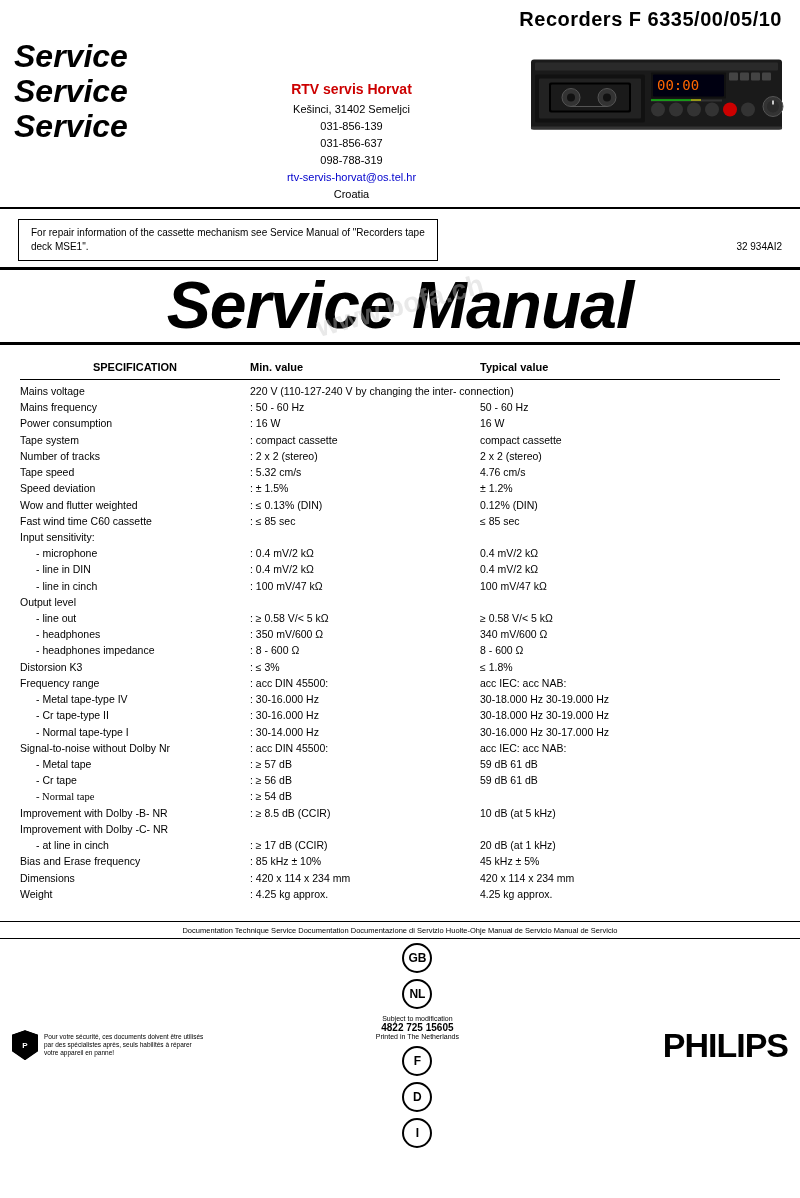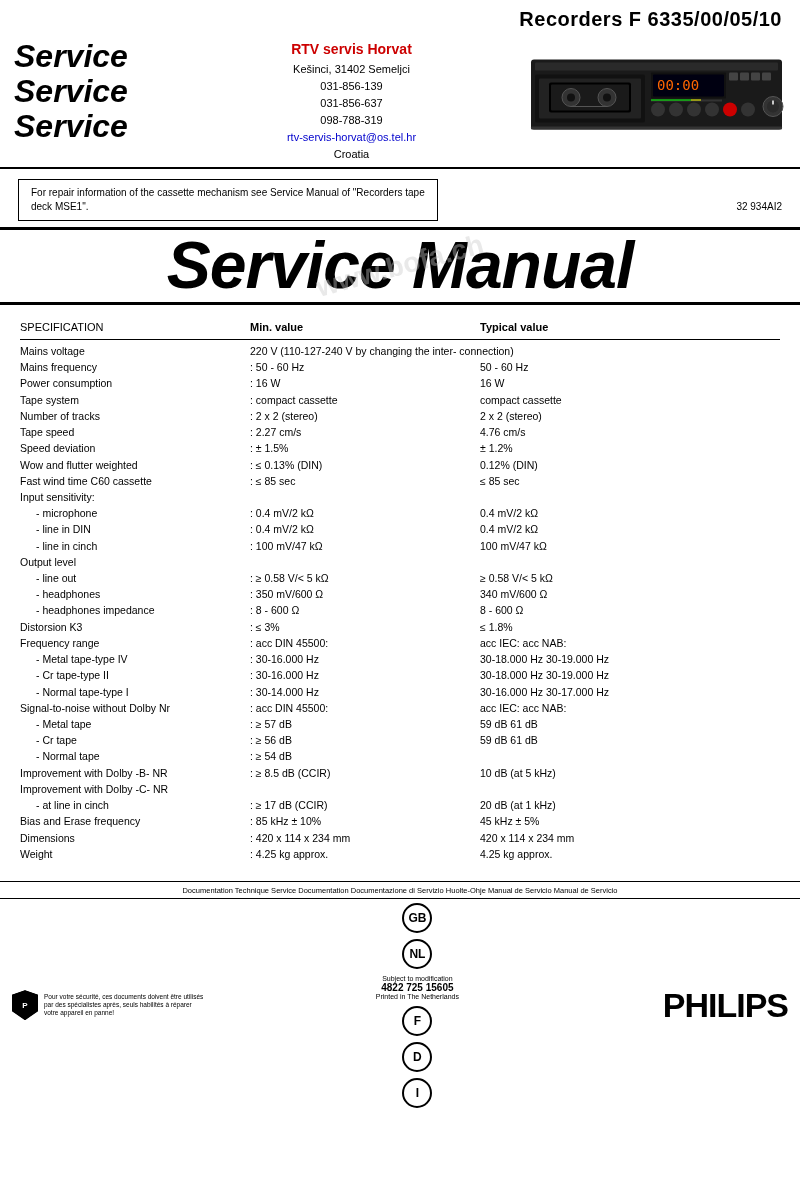--- a/index.html
+++ b/index.html
@@ -43,20 +43,21 @@
       font-style: italic;
       line-height: 1.1;
       color: #000;
     }
     .company-info {
       flex: 1;
       padding-left: 8px;
       text-align: center;
       font-size: 11px;
       line-height: 1.55;
+      margin-top: 40px;
     }
     .company-name {
       font-size: 14px;
       font-weight: bold;
       color: #c00;
     }
     .company-email {
       color: #00c;
     }
     .device-image {
@@ -128,21 +129,21 @@
       padding: 16px 20px 8px 20px;
       position: relative;
     }
     .spec-header-row {
       display: flex;
       flex-direction: row;
       padding-bottom: 6px;
       border-bottom: 1px solid #000;
       margin-bottom: 4px;
     }
-    .col-spec { width: 230px; font-weight: normal; font-size: 11px; }
+    .col-spec { width: 230px; font-weight: bold; font-size: 11px; text-align: center; }
     .col-min { width: 230px; font-weight: bold; font-size: 11px; }
     .col-typ { flex: 1; font-weight: bold; font-size: 11px; }
 
     .spec-row {
       display: flex;
       flex-direction: row;
       margin-bottom: 1px;
       font-size: 10.5px;
       line-height: 1.45;
     }
@@ -345,21 +346,21 @@
         <span class="spec-min">: compact cassette</span>
         <span class="spec-typ">compact cassette</span>
       </div>
       <div class="spec-row">
         <span class="spec-label">Number of tracks</span>
         <span class="spec-min">: 2 x 2 (stereo)</span>
         <span class="spec-typ">2 x 2 (stereo)</span>
       </div>
       <div class="spec-row">
         <span class="spec-label">Tape speed</span>
-        <span class="spec-min">: 2.27 cm/s</span>
+        <span class="spec-min">: 5.32 cm/s</span>
         <span class="spec-typ">4.76 cm/s</span>
       </div>
       <div class="spec-row">
         <span class="spec-label">Speed deviation</span>
         <span class="spec-min">: ± 1.5%</span>
         <span class="spec-typ">± 1.2%</span>
       </div>
       <div class="spec-row">
         <span class="spec-label">Wow and flutter weighted</span>
         <span class="spec-min">: ≤ 0.13% (DIN)</span>
@@ -444,21 +445,21 @@
         <span class="spec-label" style="padding-left: 16px;">- Metal tape</span>
         <span class="spec-min">: ≥ 57 dB</span>
         <span class="spec-typ">59 dB                       61 dB</span>
       </div>
       <div class="spec-row">
         <span class="spec-label" style="padding-left: 16px;">- Cr tape</span>
         <span class="spec-min">: ≥ 56 dB</span>
         <span class="spec-typ">59 dB                       61 dB</span>
       </div>
       <div class="spec-row">
-        <span class="spec-label" style="padding-left: 16px;">- Normal tape</span>
+        <span class="spec-label" style="padding-left: 16px; font-family: Liberation Serif, serif;">- Normal tape</span>
         <span class="spec-min">: ≥ 54 dB</span>
       </div>
       <div class="spec-row">
         <span class="spec-label">Improvement with Dolby -B- NR</span>
         <span class="spec-min">: ≥ 8.5 dB (CCIR)</span>
         <span class="spec-typ">10 dB (at 5 kHz)</span>
       </div>
       <div class="spec-row">
         <span class="spec-label">Improvement with Dolby -C- NR</span>
         <span class="spec-min"></span>

